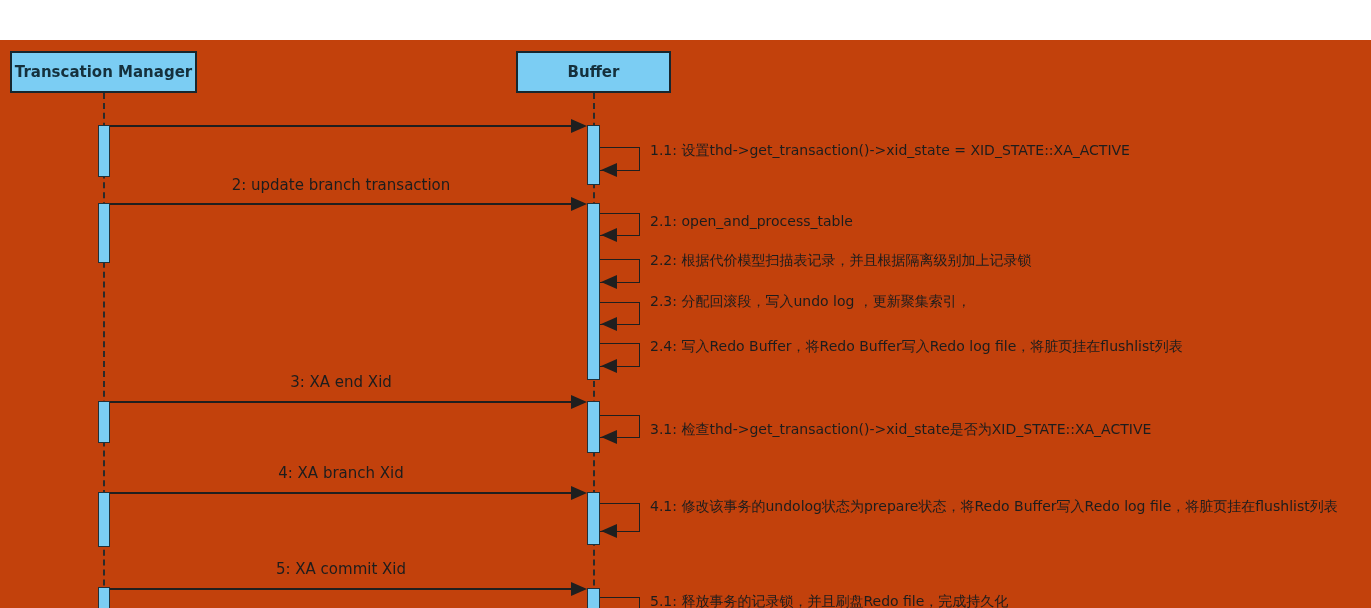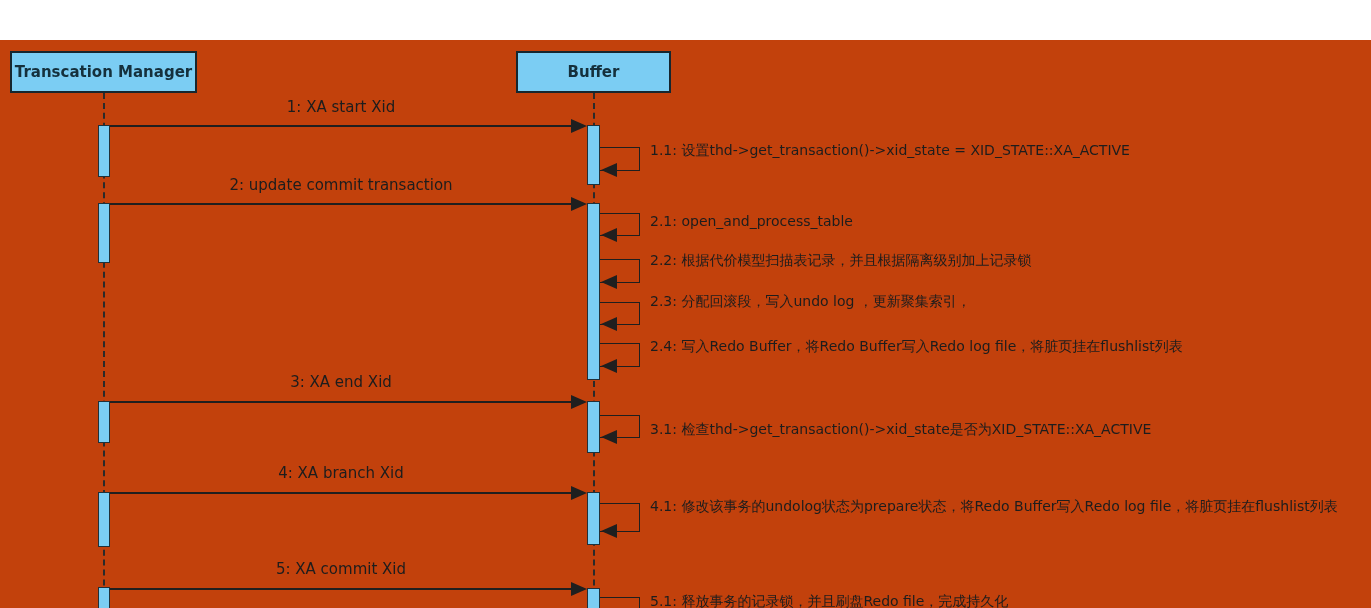--- a/index.html
+++ b/index.html
@@ -86,25 +86,24 @@
   <div class="act-bar" style="left:98px;top:361px;width:12px;height:42px;"></div>
   <div class="act-bar" style="left:98px;top:452px;width:12px;height:55px;"></div>
   <div class="act-bar" style="left:98px;top:547px;width:12px;height:31px;"></div>
 
   <div class="act-bar" style="left:587px;top:85px;width:13px;height:60px;"></div>
   <div class="act-bar" style="left:587px;top:163px;width:13px;height:177px;"></div>
   <div class="act-bar" style="left:587px;top:361px;width:13px;height:52px;"></div>
   <div class="act-bar" style="left:587px;top:452px;width:13px;height:53px;"></div>
   <div class="act-bar" style="left:587px;top:548px;width:13px;height:40px;"></div>
 
-  <div class="msg-label" style="top:58px;">1: XA start Xid</div>
   <div class="msg-line" style="left:110px;top:85px;width:462px;"></div>
   <div class="arrow-right" style="left:571px;top:79px;"></div>
 
-  <div class="msg-label" style="top:136px;">2: update commit transaction</div>
+  <div class="msg-label" style="top:136px;">2: update branch transaction</div>
   <div class="msg-line" style="left:110px;top:163px;width:462px;"></div>
   <div class="arrow-right" style="left:571px;top:157px;"></div>
 
   <div class="msg-label" style="top:333px;">3: XA end Xid</div>
   <div class="msg-line" style="left:110px;top:361px;width:462px;"></div>
   <div class="arrow-right" style="left:571px;top:355px;"></div>
 
   <div class="msg-label" style="top:424px;">4: XA branch Xid</div>
   <div class="msg-line" style="left:110px;top:452px;width:462px;"></div>
   <div class="arrow-right" style="left:571px;top:446px;"></div>

